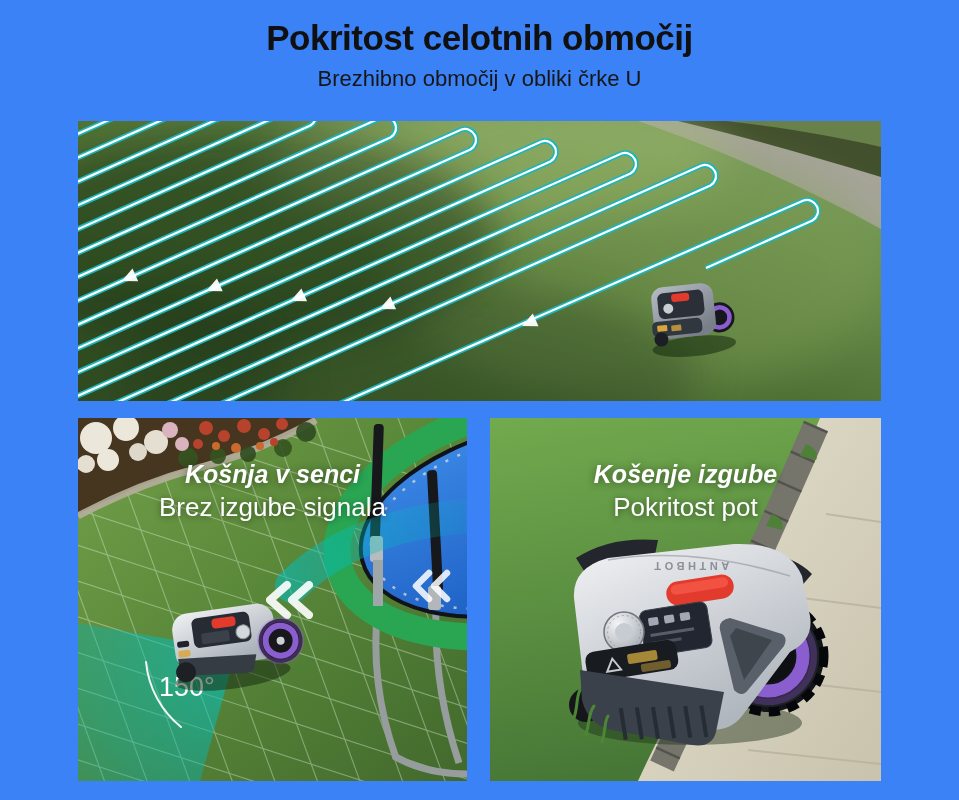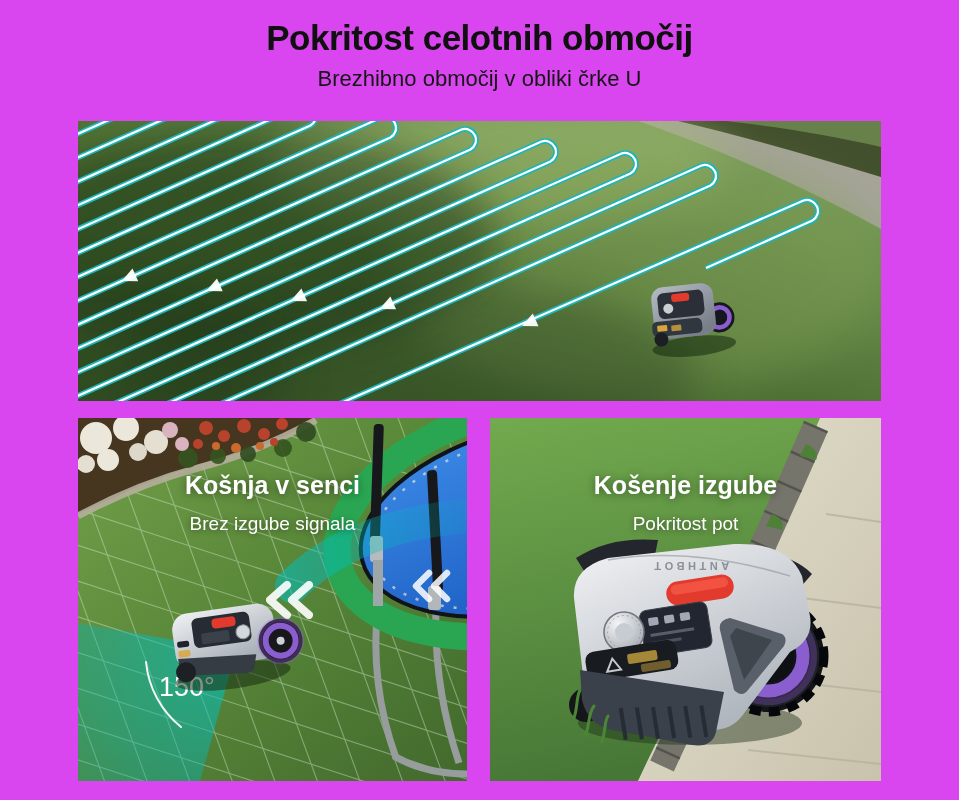--- a/index.html
+++ b/index.html
@@ -1,30 +1,30 @@
 <!DOCTYPE html>
 <html><head>
 <meta charset="utf-8">
 <style>
   html,body{margin:0;padding:0;background:#ffffff;}
   body{width:959px;height:800px;overflow:hidden;font-family:"Liberation Sans", sans-serif;}
-  .page{position:relative;width:959px;height:800px;background:#d946ef;}
+  .page{position:relative;width:959px;height:800px;background:#3b82f6;}
   .hdr-title{margin:0;padding-top:17px;text-align:center;font-size:35px;line-height:42px;
              font-weight:700;color:#101010;letter-spacing:-0.5px;}
   .hdr-sub{margin:6px 0 0 0;text-align:center;font-size:22px;line-height:28px;color:#161616;font-weight:400;}
   .hero{position:absolute;left:78px;top:121px;width:803px;height:280px;overflow:hidden;}
   .cards{position:absolute;left:78px;top:418px;width:803px;height:363px;display:flex;gap:23px;}
   .card{position:relative;overflow:hidden;}
   .card.left{width:389px;height:363px;}
   .card.right{width:391px;height:363px;}
   .card svg{display:block;}
   .card-text{position:absolute;left:0;top:0;width:100%;text-align:center;pointer-events:none;}
-  .card-title{margin:12px;padding-top:40px;font-size:25px;line-height:30px;font-weight:700;color:#ffffff;
-              text-shadow:0 1px 8px rgba(0,0,0,0.45);}
-  .card-sub{margin:6px 0 12px 0;font-size:19px;line-height:24px;font-weight:400;color:#ffffff;
+  .card-title{margin:1px;padding-top:40px;font-size:25px;line-height:30px;font-weight:700;color:#ffffff;
+              text-shadow:0 1px 8px rgba(0,0,0,0.45);font-style:italic;}
+  .card-sub{margin:6px 0 12px 0;font-size:26px;line-height:24px;font-weight:400;color:#ffffff;
             text-shadow:0 1px 6px rgba(0,0,0,0.45);}
   .lt{fill:none;stroke-width:5.5;}
   .lw{fill:none;stroke:#ffffff;stroke-width:2.2;}
   .fov-label{font-size:27px;fill:#ffffff;}
   .brand{font-size:11px;letter-spacing:3.5px;fill:#8a9099;font-weight:700;}
 </style>
 </head>
 <body>
 
 <div class="page">

